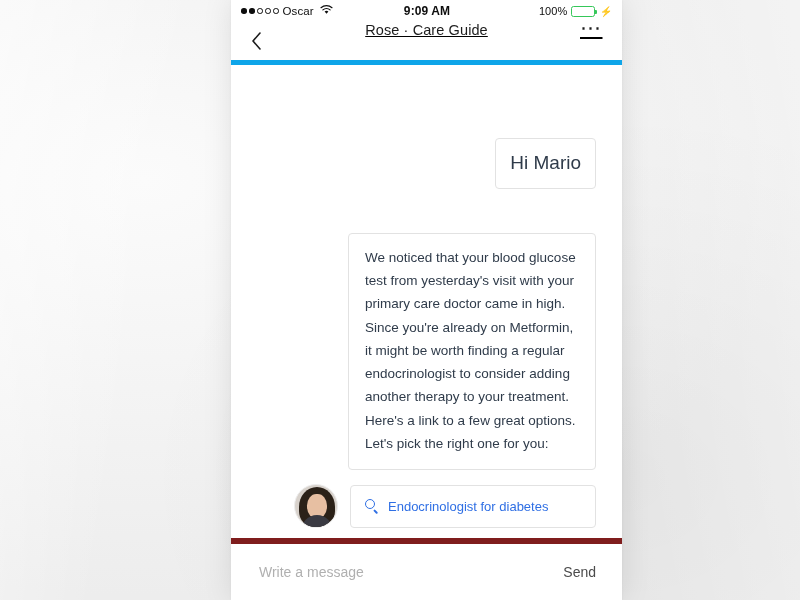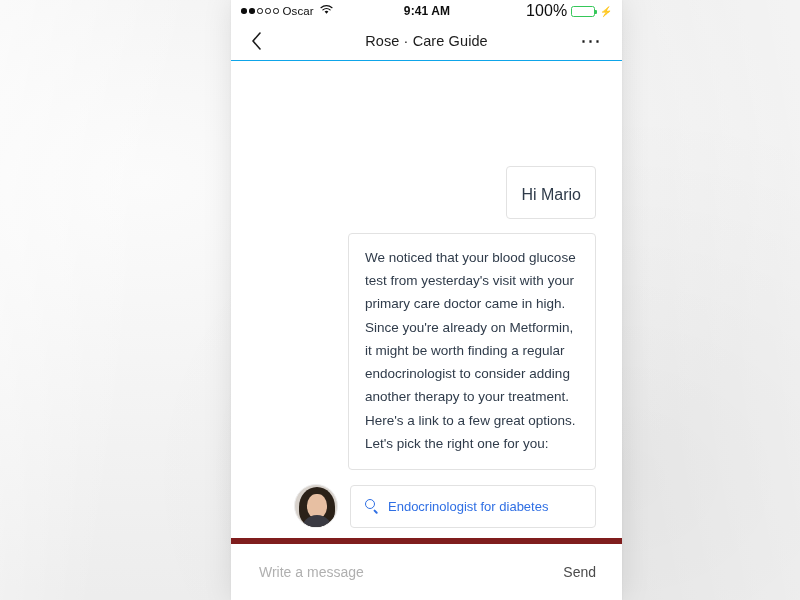--- a/index.html
+++ b/index.html
@@ -85,21 +85,21 @@
     letter-spacing: 0.1px;
   }
   .status-right {
     flex: 1 1 0;
     display: flex;
     align-items: center;
     justify-content: flex-end;
     gap: 4px;
     min-width: 0;
   }
-  .battery-pct { font-size: 16px; }
+  .battery-pct { font-size: 11px; }
   .battery {
     width: 24px;
     height: 11px;
     border: 1px solid #35c759;
     border-radius: 2.5px;
     position: relative;
     box-sizing: border-box;
     padding: 1px;
   }
   .battery::after {
@@ -118,24 +118,24 @@
     width: 100%;
     border-radius: 1px;
   }
   .bolt { font-size: 10px; color: #35c759; margin-left: 1px; }
 
   
   .nav-bar {
     flex: 0 0 38px;
     height: 38px;
     display: flex;
-    align-items: center;
     padding: 0 20px;
-    border-bottom: 1px solid #0ea5e9;
-    background: #fff;
+    border-bottom: 5px solid #0ea5e9;
+    background: #fff;
+    text-decoration: underline;
   }
   .nav-back {
     flex: 0 0 auto;
     width: 22px;
     color: #1a1a1a;
     font-size: 21px;
     line-height: 1;
     cursor: pointer;
     display: flex;
     align-items: center;
@@ -172,31 +172,32 @@
   }
   .bubble {
     align-self: flex-end;
     border: 1px solid #e2e2e2;
     border-radius: 4px;
     background: #fff;
     color: #2f3b4a;
     box-sizing: border-box;
   }
   .bubble-short {
-    padding: 17px 14px 12px 14px;
-    font-size: 16px;
+    padding: 11px 14px 12px 14px;
+    font-size: 19px;
     margin-bottom: 14px;
     line-height: 1.35;
   }
   .bubble-long {
     padding: 12px 16px 14px 16px;
     font-size: 13.5px;
     line-height: 1.72;
     max-width: 248px;
     margin-bottom: 14px;
+    margin-top: 30px;
   }
   .action-row {
     display: flex;
     align-items: center;
     gap: 12px;
     align-self: flex-end;
     width: 100%;
     justify-content: flex-end;
   }
   .avatar {
@@ -325,21 +326,21 @@
       </span>
       <span class="carrier">Oscar</span>
       <span class="wifi-icon">
         <svg width="13" height="10" viewBox="0 0 13 10" aria-hidden="true">
           <path d="M6.5 8.8 L4.6 6.6 a3 3 0 0 1 3.8 0 Z" fill="#0d0d0d"></path>
           <path d="M2.9 4.9 a5.4 5.4 0 0 1 7.2 0" stroke="#0d0d0d" stroke-width="1.2" fill="none" stroke-linecap="round"></path>
           <path d="M1 2.7 a8.3 8.3 0 0 1 11 0" stroke="#0d0d0d" stroke-width="1.2" fill="none" stroke-linecap="round"></path>
         </svg>
       </span>
     </div>
-    <div class="status-center">9:41 AM</div>
+    <div class="status-center">9:09 AM</div>
     <div class="status-right">
       <span class="battery-pct">100%</span>
       <span class="battery"><span class="fill"></span></span>
       <span class="bolt">⚡</span>
     </div>
   </div>
 
   <div class="nav-bar">
     <div class="nav-back">
       <svg width="11" height="18" viewBox="0 0 11 18" aria-hidden="true">

